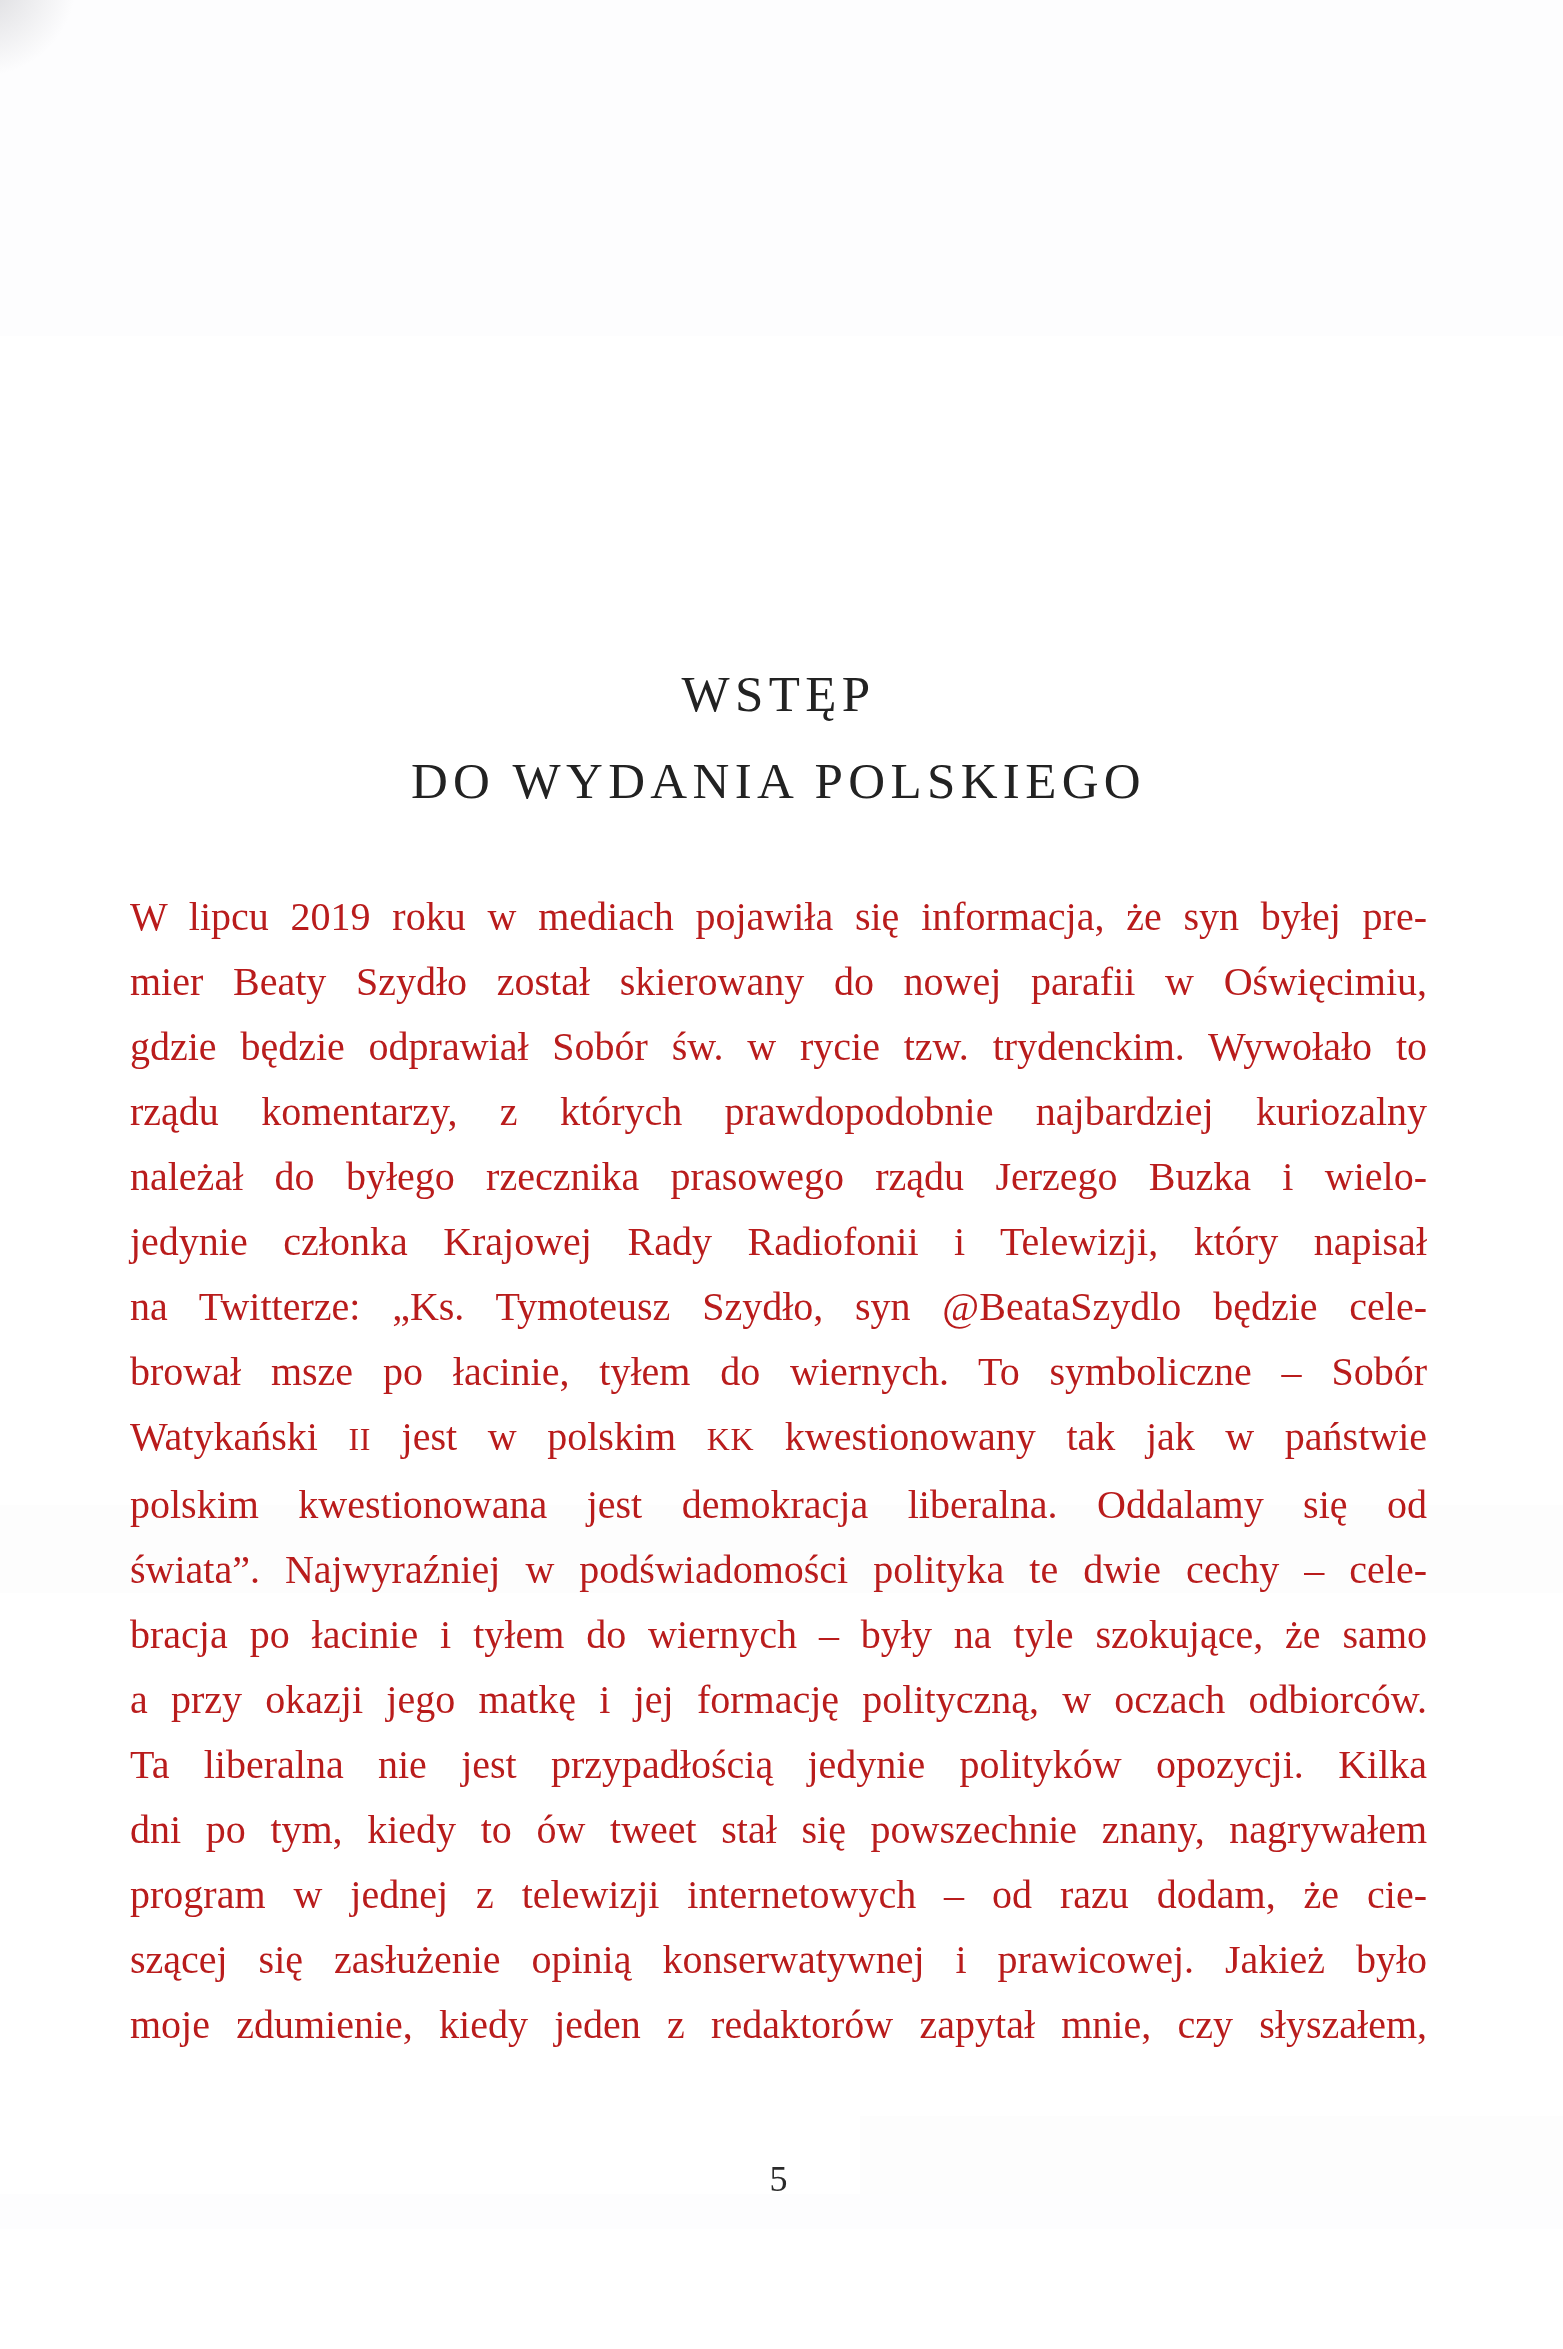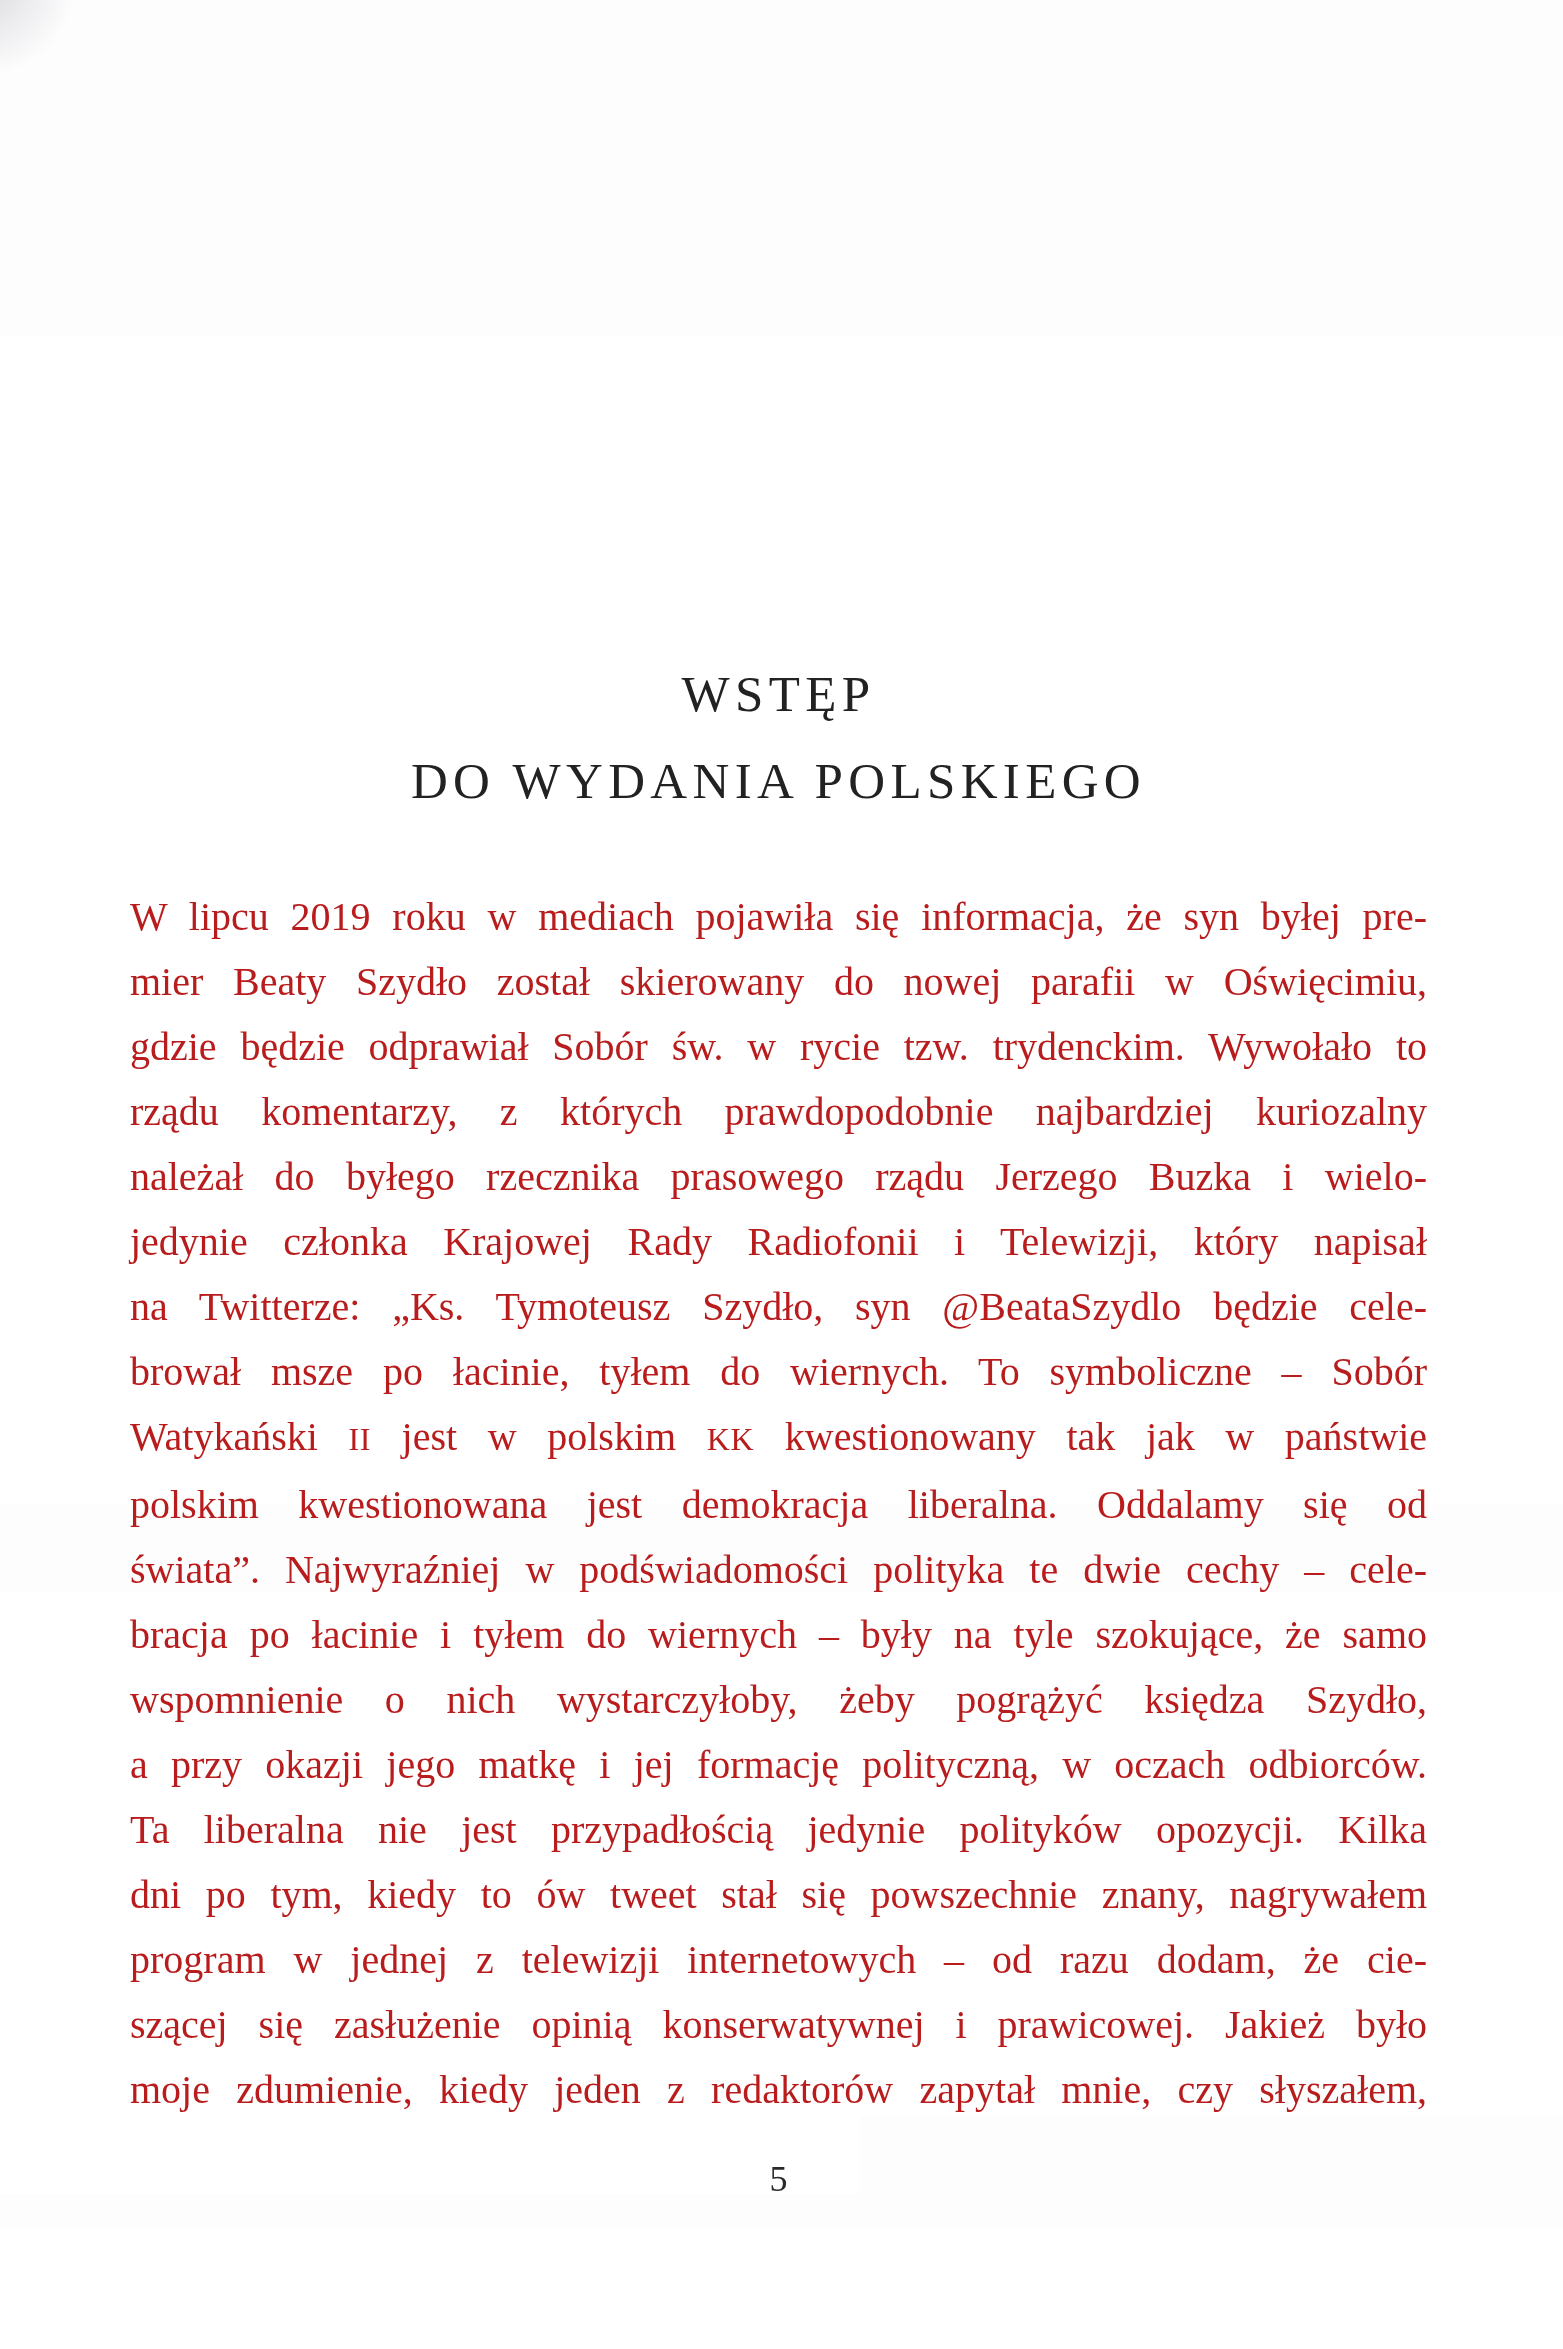--- a/index.html
+++ b/index.html
@@ -107,21 +107,20 @@
       <div class="body-line"><span>gdzie będzie odprawiał Sobór św. w rycie tzw. trydenckim. Wywołało to</span></div>
       <div class="body-line"><span>rządu komentarzy, z których prawdopodobnie najbardziej kuriozalny</span></div>
       <div class="body-line"><span>należał do byłego rzecznika prasowego rządu Jerzego Buzka i wielo-</span></div>
       <div class="body-line"><span>jedynie członka Krajowej Rady Radiofonii i Telewizji, który napisał</span></div>
       <div class="body-line"><span>na Twitterze: „Ks. Tymoteusz Szydło, syn @BeataSzydlo będzie cele-</span></div>
       <div class="body-line"><span>brował msze po łacinie, tyłem do wiernych. To symboliczne – Sobór</span></div>
       <div class="body-line"><span>Watykański </span><span class="sc">II</span><span> jest w polskim </span><span class="sc">KK</span><span> kwestionowany tak jak w państwie</span></div>
       <div class="body-line"><span>polskim kwestionowana jest demokracja liberalna. Oddalamy się od</span></div>
       <div class="body-line"><span>świata”. Najwyraźniej w podświadomości polityka te dwie cechy – cele-</span></div>
       <div class="body-line"><span>bracja po łacinie i tyłem do wiernych – były na tyle szokujące, że samo</span></div>
-      <div class="body-line"><span>wspomnienie o nich wystarczyłoby, żeby pogrążyć księdza Szydło,</span></div>
       <div class="body-line"><span>a przy okazji jego matkę i jej formację polityczną, w oczach odbiorców.</span></div>
       <div class="body-line"><span>Ta liberalna nie jest przypadłością jedynie polityków opozycji. Kilka</span></div>
       <div class="body-line"><span>dni po tym, kiedy to ów tweet stał się powszechnie znany, nagrywałem</span></div>
       <div class="body-line"><span>program w jednej z telewizji internetowych – od razu dodam, że cie-</span></div>
       <div class="body-line"><span>szącej się zasłużenie opinią konserwatywnej i prawicowej. Jakież było</span></div>
       <div class="body-line"><span>moje zdumienie, kiedy jeden z redaktorów zapytał mnie, czy słyszałem,</span></div>
     </div>
 
   <div class="page-number">5</div>
 

